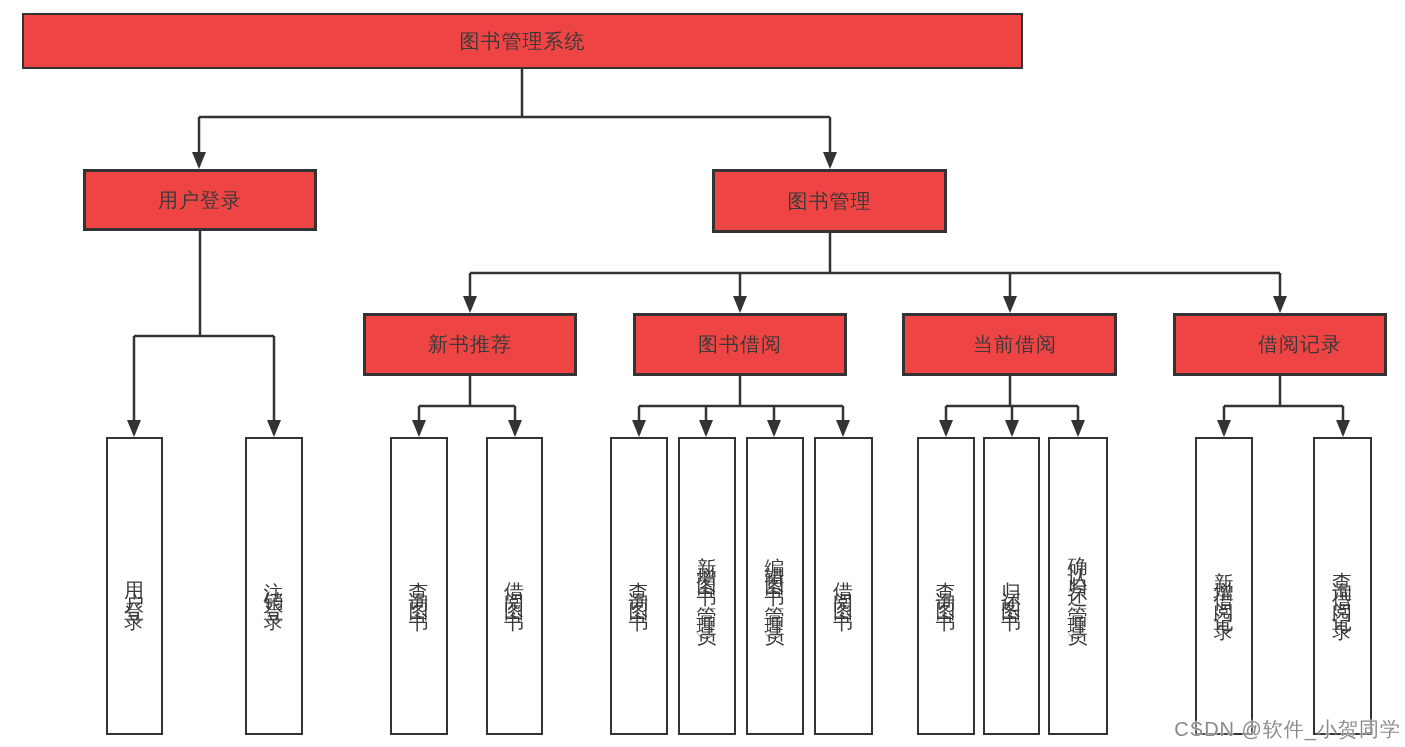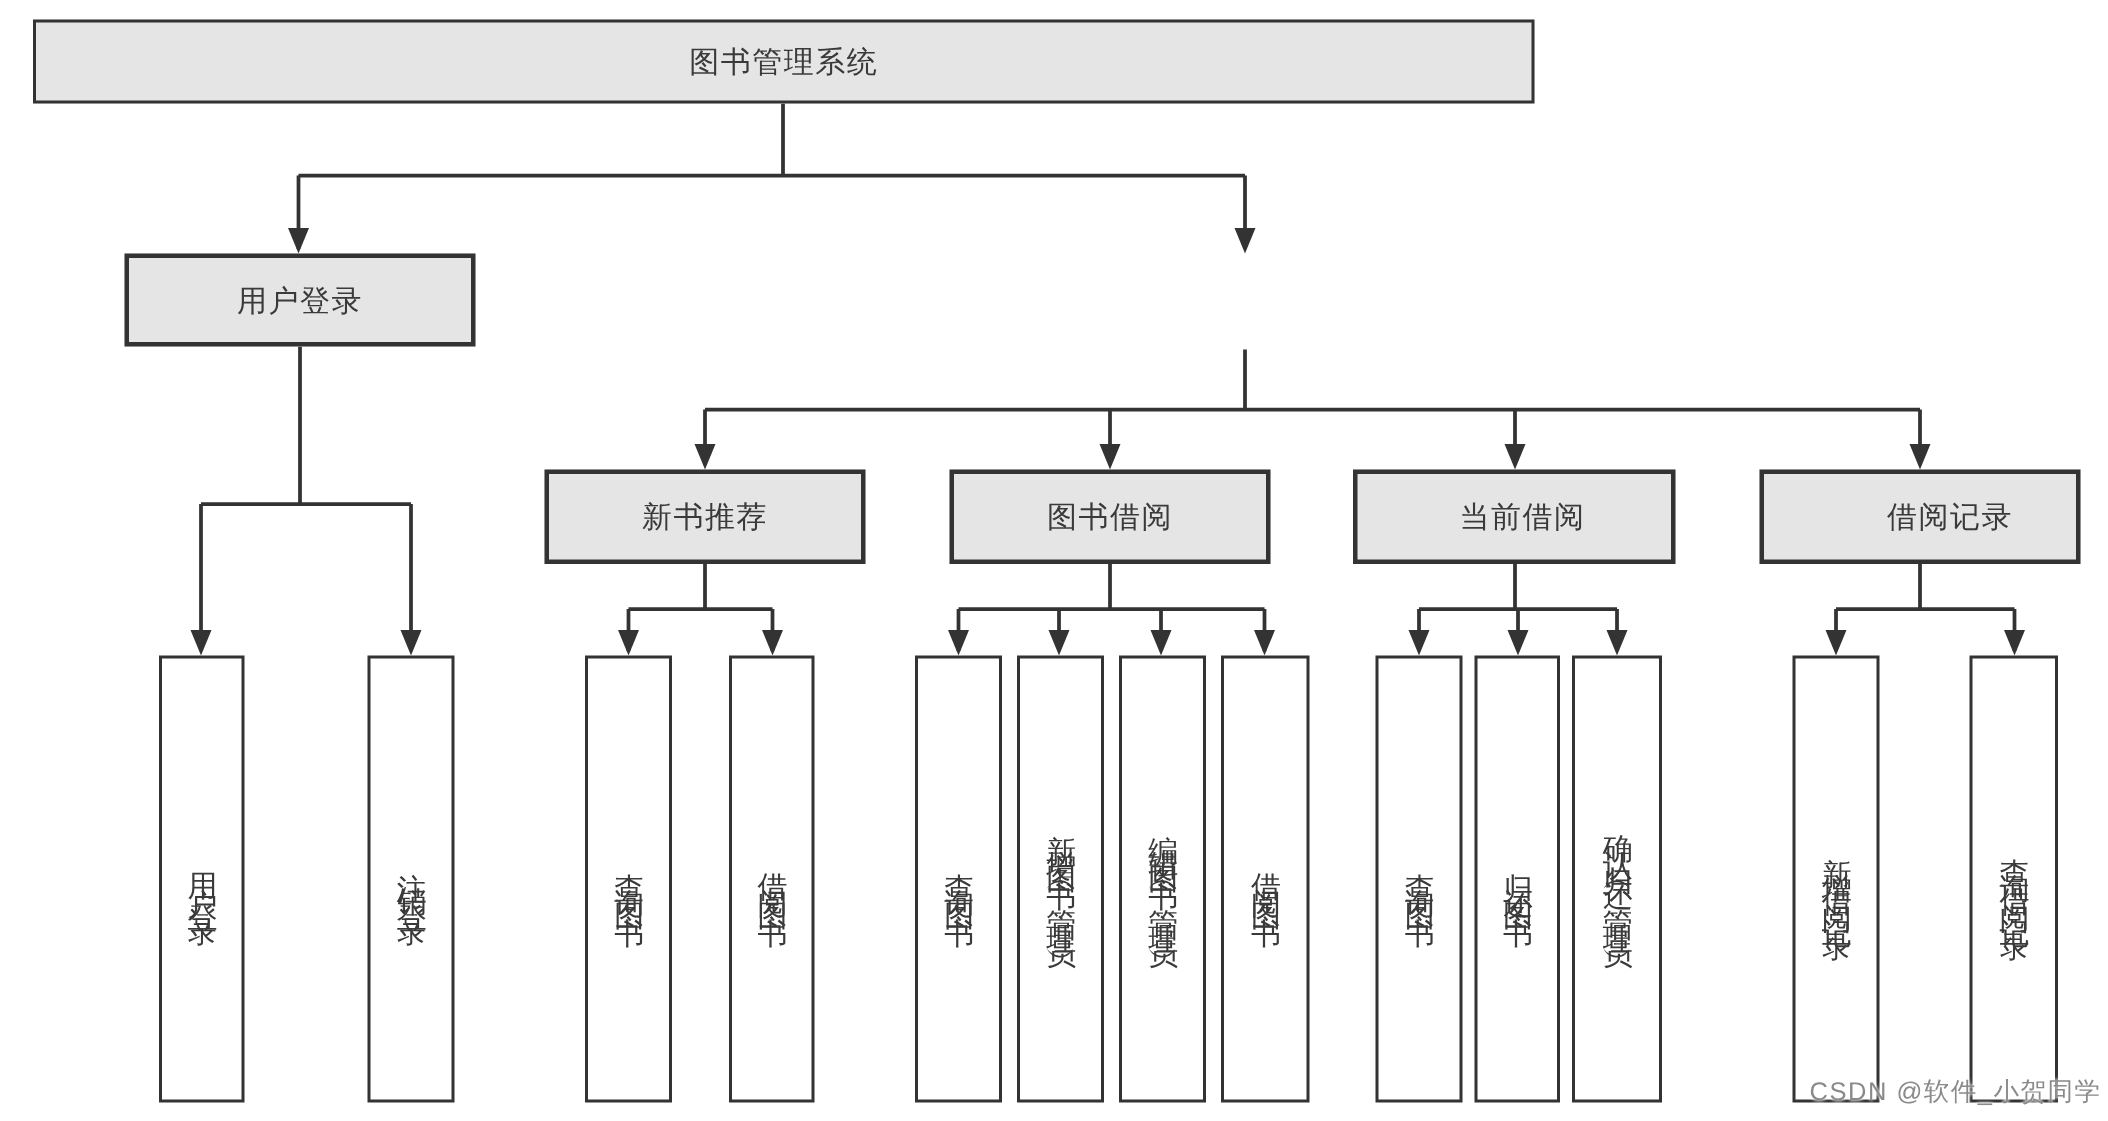--- a/index.html
+++ b/index.html
@@ -18,21 +18,21 @@
     background: #ffffff;
   }
   svg.connectors {
     position: absolute;
     left: 0; top: 0;
     width: 1405px; height: 747px;
     pointer-events: none;
   }
   .node {
     position: absolute;
-    background: #e5e5e5;
+    background: #ef4444;
     border: 3px solid #333333;
     box-sizing: border-box;
     display: flex;
     align-items: center;
     justify-content: center;
     color: #3a3a3a;
     font-size: 20px;
     letter-spacing: 1px;
     z-index: 2;
   }
@@ -57,21 +57,21 @@
     font-size: 20px;
     line-height: 1;
     letter-spacing: 10px;
     color: #3a3a3a;
     white-space: nowrap;
   }
   .watermark {
     position: absolute;
     top: 716px;
     right: 4px;
-    font-size: 17px;
+    font-size: 20px;
     color: #8a8a8a;
     letter-spacing: 1px;
     text-shadow: 0 0 3px #ffffff, 0 0 2px #ffffff;
     z-index: 3;
     white-space: nowrap;
   }
 </style>
 </head>
 <body>
 
@@ -116,20 +116,23 @@
       <polygon points="1336,420 1350,420 1343,437"></polygon>
     </g>
   </svg>
 
   <div class="node root" style="left:22px; top:13px; width:1001px; height:56px;">
     <span>图书管理系统</span>
   </div>
 
   <div class="node" style="left:83px; top:169px; width:234px; height:62px;">
     <span>用户登录</span>
+  </div>
+  <div class="node" style="left:712px; top:169px; width:235px; height:64px;">
+    <span>图书管理</span>
   </div>
 
   <div class="node" style="left:363px; top:313px; width:214px; height:63px;">
     <span>新书推荐</span>
   </div>
   <div class="node" style="left:633px; top:313px; width:214px; height:63px;">
     <span>图书借阅</span>
   </div>
   <div class="node" style="left:902px; top:313px; width:215px; height:63px;padding-left:11px;">
     <span>当前借阅</span>

